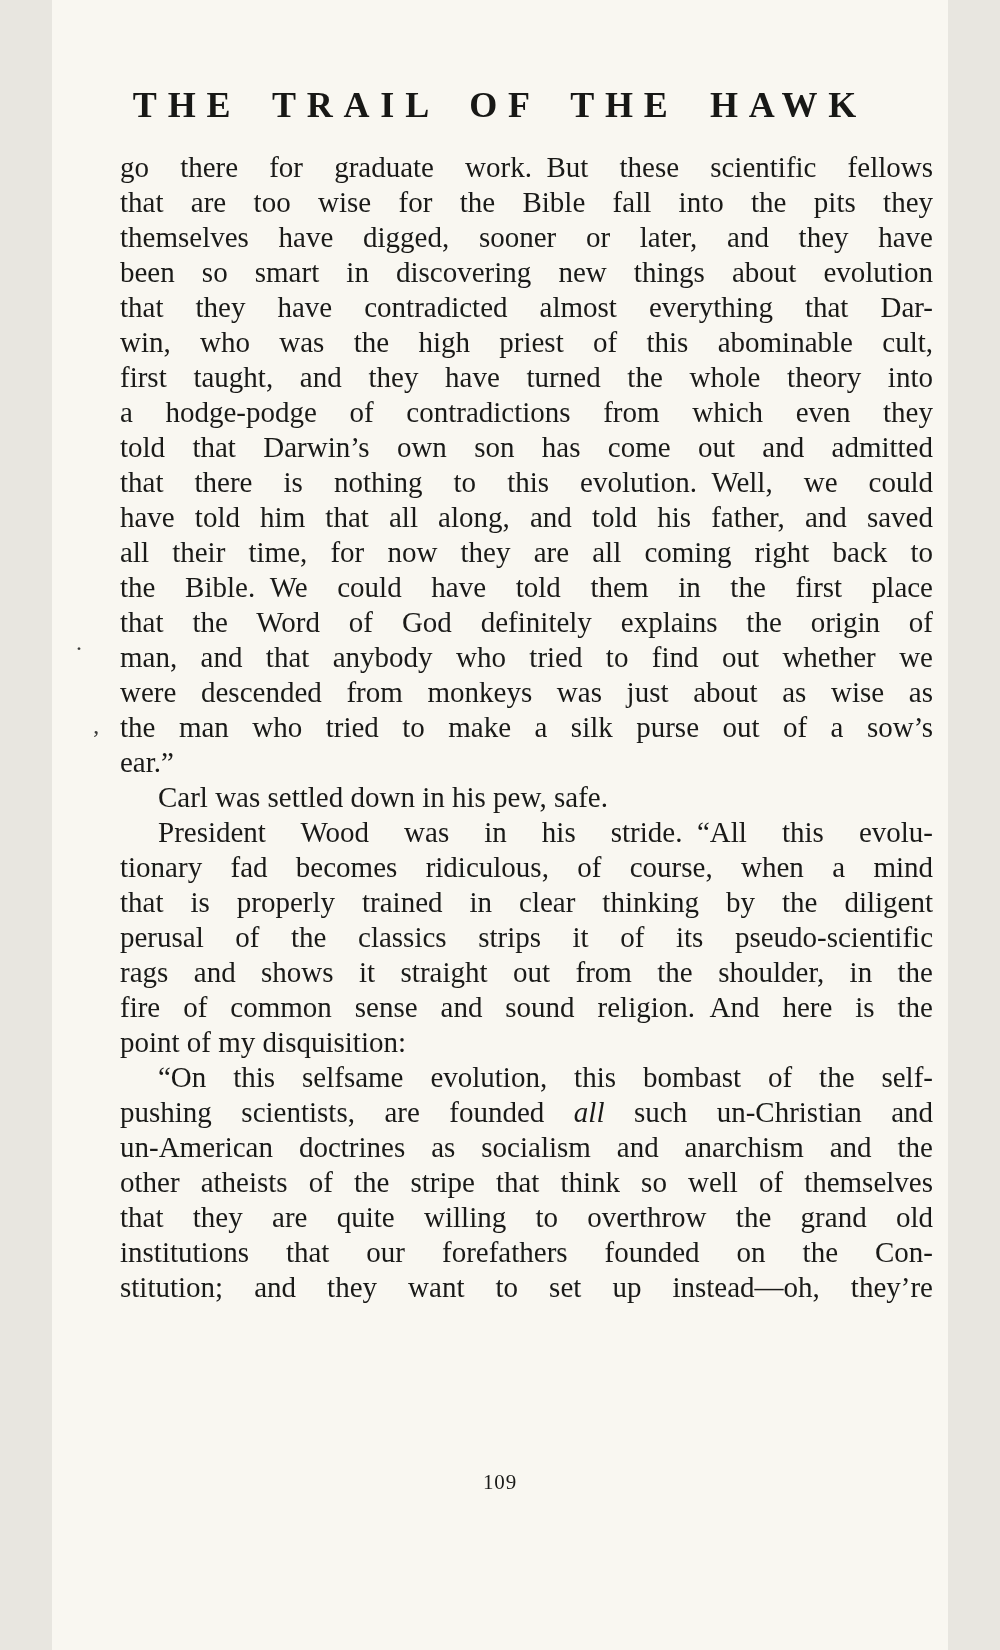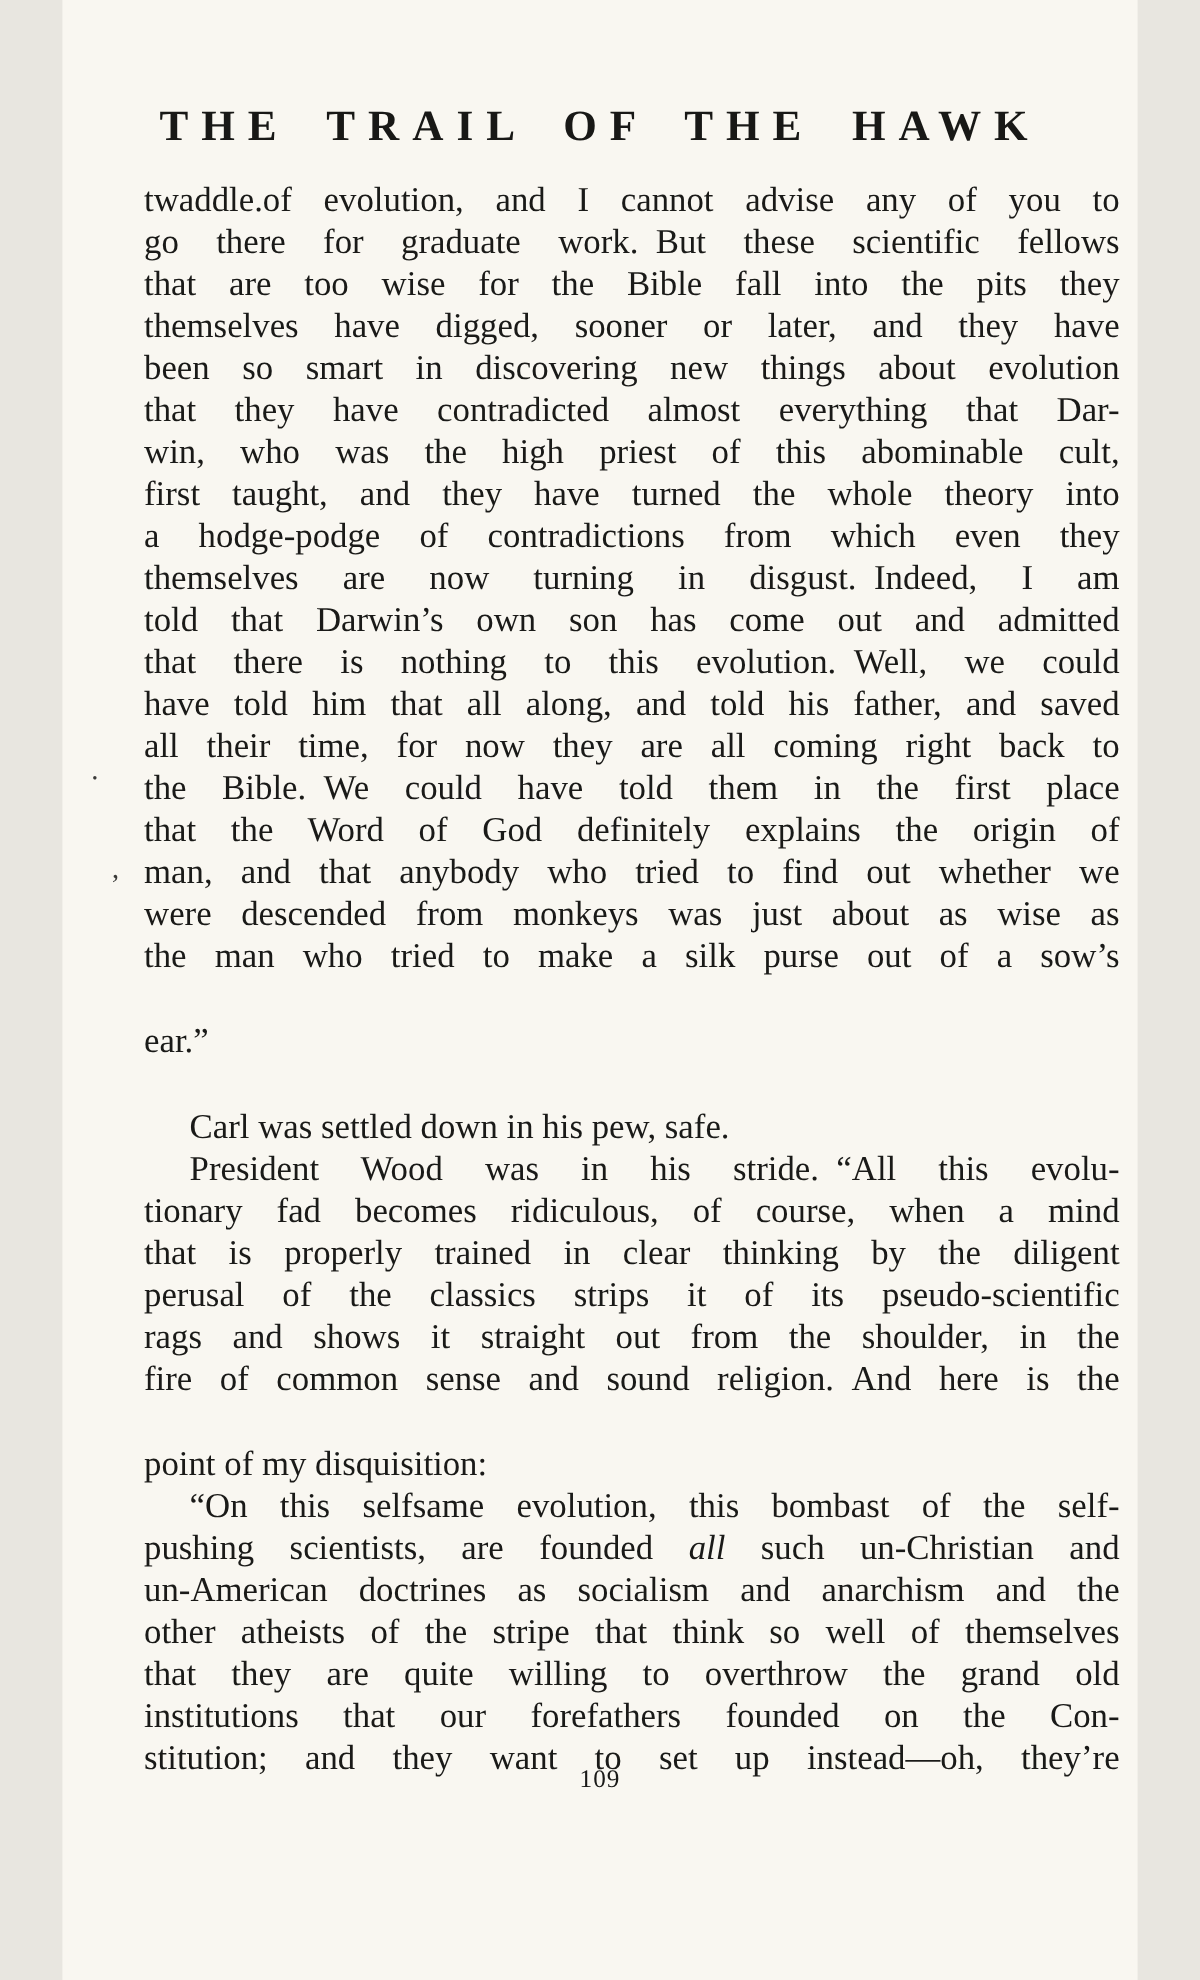--- a/index.html
+++ b/index.html
@@ -34,21 +34,20 @@
     font-size: 29px;
     line-height: 35px;
   }
   .line {
     text-align: justify;
     text-align-last: justify;
   }
   .line.last {
     text-align: justify;
     text-align-last: left;
-    margin-top: 36px;
   }
   .line.indent {
     text-indent: 38px;
   }
   .em { font-style: italic; }
   .page-number {
     position: absolute;
     top: 1470px;
     left: 0;
     right: 0;
@@ -63,30 +62,28 @@
     line-height: 1;
   }
 </style>
 </head>
 <body>
 
 <div class="page">
   <div class="title">THE TRAIL OF THE HAWK</div>
   <div class="body-text" id="body-text">
       <div>
-        <div class="line">twaddle.of evolution, and I cannot advise any of you to</div>
         <div class="line">go there for graduate work. But these scientific fellows</div>
         <div class="line">that are too wise for the Bible fall into the pits they</div>
         <div class="line">themselves have digged, sooner or later, and they have</div>
         <div class="line">been so smart in discovering new things about evolution</div>
         <div class="line">that they have contradicted almost everything that Dar-</div>
         <div class="line">win, who was the high priest of this abominable cult,</div>
         <div class="line">first taught, and they have turned the whole theory into</div>
         <div class="line">a hodge-podge of contradictions from which even they</div>
-        <div class="line">themselves are now turning in disgust. Indeed, I am</div>
         <div class="line">told that Darwin’s own son has come out and admitted</div>
         <div class="line">that there is nothing to this evolution. Well, we could</div>
         <div class="line">have told him that all along, and told his father, and saved</div>
         <div class="line">all their time, for now they are all coming right back to</div>
         <div class="line">the Bible. We could have told them in the first place</div>
         <div class="line">that the Word of God definitely explains the origin of</div>
         <div class="line">man, and that anybody who tried to find out whether we</div>
         <div class="line">were descended from monkeys was just about as wise as</div>
         <div class="line">the man who tried to make a silk purse out of a sow’s</div>
         <div class="line last">ear.”</div>

